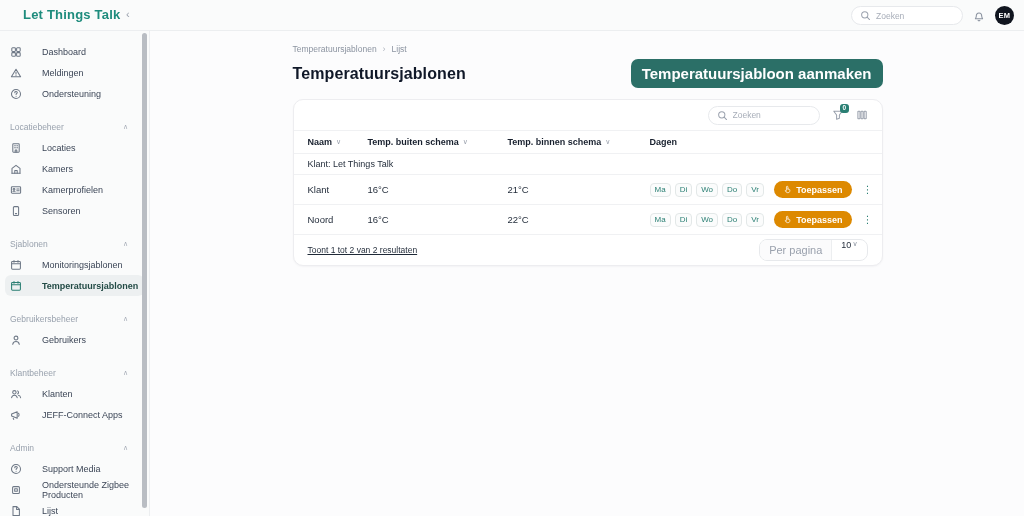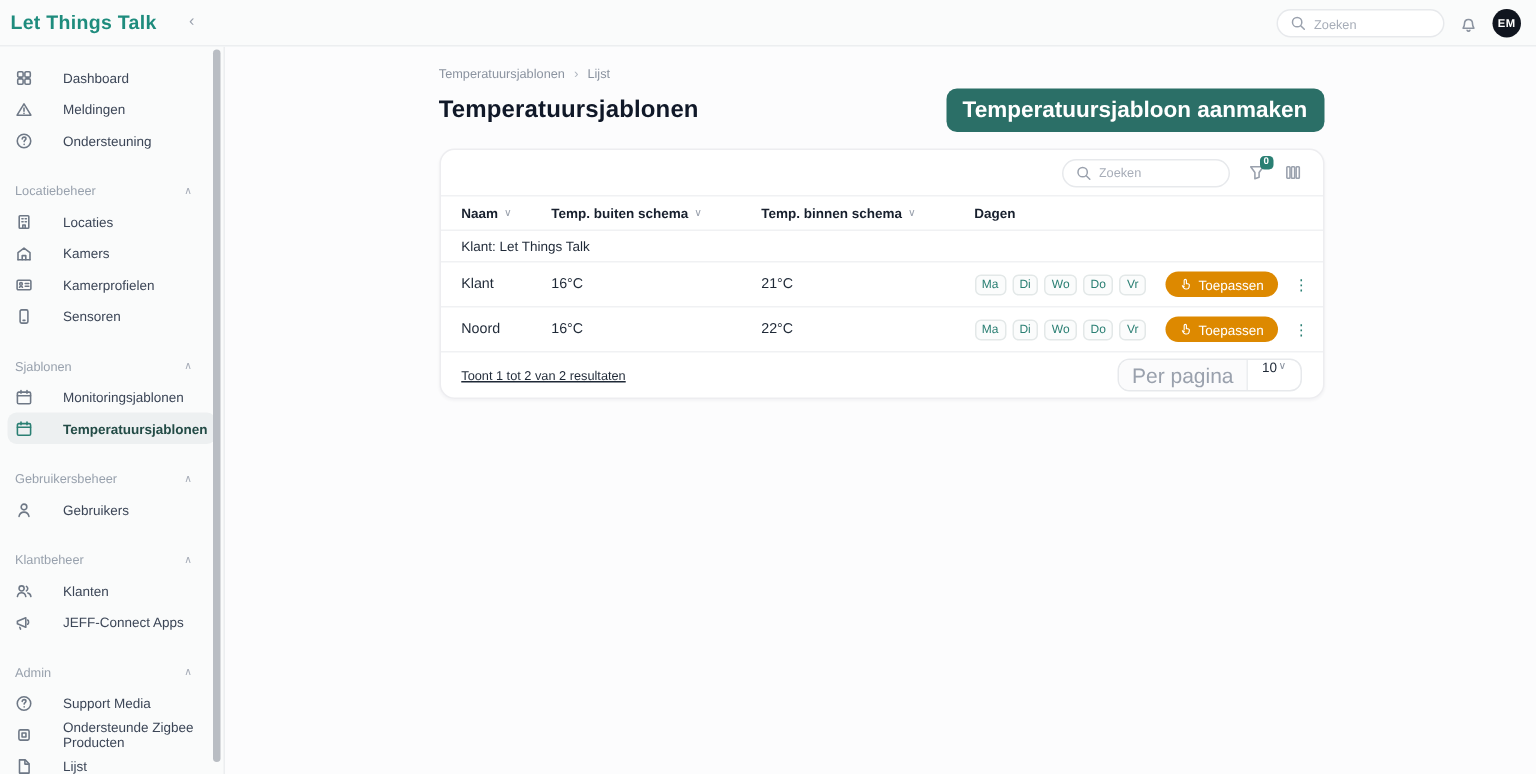--- a/index.html
+++ b/index.html
@@ -3,21 +3,21 @@
 <meta charset="utf-8">
 <style>
   * { margin:0; padding:0; box-sizing:border-box; }
   html,body { width:1024px; height:516px; overflow:hidden; }
   body { font-family:"Liberation Sans", sans-serif; background:#fcfcfd; color:#1f2937;
          -webkit-font-smoothing:antialiased; position:relative; }
 
   
   .topbar { position:absolute; top:0; left:0; right:0; height:31px; background:#fafbfb;
             border-bottom:1px solid #eceef0; display:flex; align-items:center; z-index:5; }
-  .logo { position:absolute; left:7px; top:7px; font-size:13px; font-weight:bold;
+  .logo { position:absolute; left:23px; top:7px; font-size:13px; font-weight:bold;
           color:#1e8c7d; letter-spacing:.2px; cursor:pointer; }
   .collapse-chev { position:absolute; left:126px; top:8px; font-size:11px; color:#9aa1ad; cursor:pointer; }
   .topbar-right { position:absolute; right:10px; top:0; height:31px; display:flex; align-items:center; gap:10px; }
   .searchbox { display:flex; align-items:center; gap:5px; width:112px; height:19px;
                border:1px solid #e7e9ec; border-radius:10px; background:#fff; padding:0 8px; color:#9aa1ad; }
   .searchbox input { border:none; outline:none; width:100%; font-size:8.5px; color:#4b5563;
                      font-family:"Liberation Sans", sans-serif; background:transparent; }
   .searchbox input::placeholder { color:#a7adb8; }
   .bell { color:#8b93a0; cursor:pointer; display:flex; }
   .avatar { width:19px; height:19px; border-radius:50%; background:#10151f; color:#fff;
@@ -71,28 +71,28 @@
   .group-row { height:21px; line-height:21px; padding:0 14px; font-size:9px; color:#1f2937;
                border-bottom:1px solid #f0f1f3; }
 
   .trow { display:grid; grid-template-columns:60px 140px 142px 1fr; align-items:center;
           height:30px; padding:0 9px 0 14px; border-bottom:1px solid #f0f1f3; font-size:9.5px; color:#1f2937; }
   .dagen-cell { display:flex; align-items:center; gap:4px; }
   .day-badge { font-size:8px; color:#2a7f73; border:1px solid #e3e8e8; background:#fbfcfc;
                border-radius:4px; padding:2px 4px; line-height:1; }
   .btn-apply { margin-left:auto; display:inline-flex; align-items:center; gap:4px; background:#dd8900;
                color:#fff; border:none; border-radius:9px; height:17px; padding:0 9px; font-size:9px;
-               font-weight:normal; cursor:pointer; font-family:"Liberation Sans", sans-serif; }
+               font-weight:bold; cursor:pointer; font-family:"Liberation Sans", sans-serif; }
   .kebab { margin-left:7px; color:#2a7f73; font-size:10px; width:10px; text-align:center; cursor:pointer; }
 
   .tfoot { height:30px; display:flex; align-items:center; justify-content:space-between; padding:0 14px; }
   .foot-summary { font-size:8.5px; color:#1f2937;text-decoration:underline; }
   .per-page { display:flex; align-items:stretch; border:1px solid #e7e9ec; border-radius:8px;
               overflow:hidden; height:22px; cursor:pointer; background:#fff; }
-  .pp-label { display:flex; align-items:center; padding:0 9px; font-size:14px; color:#9aa1ad;
+  .pp-label { display:flex; align-items:center; padding:0 9px; font-size:11px; color:#9aa1ad;
               background:#fbfbfc; border-right:1px solid #eceef0; }
   .pp-value { display:flex; gap:1px; padding:0 9px; font-size:9px; color:#1f2937; }
   .pp-chev { font-size:7px; color:#8b93a0; }
 
   .ic { width:12px; height:12px; flex:none; }
   .ic-sm { width:11px; height:11px; flex:none; }
 </style>
 </head>
 <body>
 

